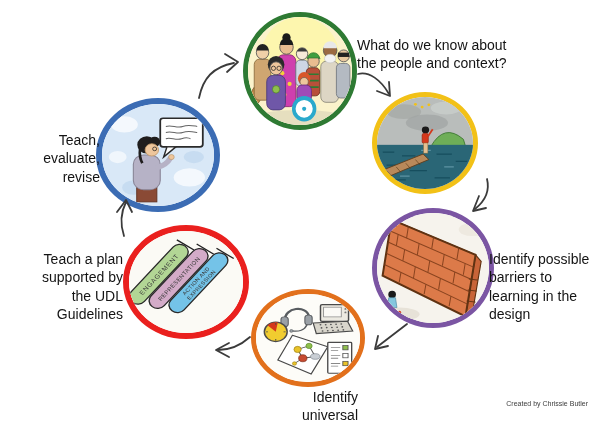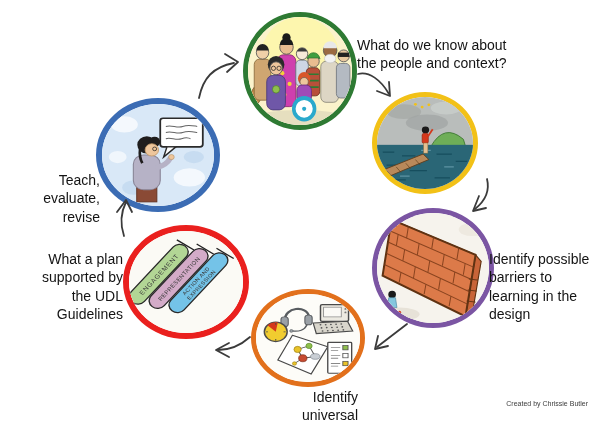--- a/index.html
+++ b/index.html
@@ -16,21 +16,21 @@
   .c-barriers{left:372px;top:208px;width:122px;height:120px;border:5px solid #7b55a3;}
   .c-supports{left:251px;top:289px;width:114px;height:98px; border:5px solid #e2701c;}
   .c-plan    {left:123px;top:225px;width:126px;height:114px;border:6px solid #ea201e;}
   .c-teach   {left:96px; top:98px; width:124px;height:114px;border:6px solid #3b6cb4;}
   .label{position:absolute;font-size:14px;line-height:1.32;color:#141414;}
   .l-people  {left:357px;top:36px; width:150px;text-align:left;}
   .l-goal    {left:481px;top:122px;width:110px;text-align:left;}
   .l-barriers{left:489px;top:250px;width:110px;text-align:left;}
   .l-supports{left:258px;top:388px;width:100px;text-align:right;}
   .l-plan    {left:33px; top:250px;width:90px; text-align:right;}
-  .l-teach   {left:14px; top:131px;width:86px; text-align:right;margin-top:40px;}
+  .l-teach   {left:14px; top:131px;width:86px; text-align:right;}
   .attribution{position:absolute;right:12px;top:400px;font-size:7px;color:#3c3c3c;}
   .arrows{position:absolute;inset:0;pointer-events:none;}
   .arrows path{fill:none;stroke:#3b3b3b;stroke-width:1.8;stroke-linecap:round;stroke-linejoin:round;}
 </style>
 </head>
 <body>
 
 <div class="canvas">
 
   <div class="circle c-people">
@@ -215,21 +215,21 @@
       <circle cx="47" cy="37" r="5" fill="#1f1d1d"></circle>
       <circle cx="44.5" cy="45" r="6" fill="#eec69c" stroke="#c49a6a" stroke-width="0.8"></circle>
       <circle cx="47" cy="44" r="1.8" fill="none" stroke="#222" stroke-width="0.7"></circle>
       <path d="M34,44 C33,52 35,56 36,58" fill="none" stroke="#1f1d1d" stroke-width="2.4"></path>
     </svg>
   </div>
 
   <div class="label l-people">What do we know about the people and context?</div>
   <div class="label l-barriers">Identify possible barriers to learning in the design</div>
   <div class="label l-supports">Identify universal supports</div>
-  <div class="label l-plan">What a plan supported by the UDL Guidelines</div>
+  <div class="label l-plan">Teach a plan supported by the UDL Guidelines</div>
   <div class="label l-teach">Teach, evaluate, revise</div>
 
   <svg class="arrows" viewBox="0 0 600 424">
     <g>
       <path d="M199,98 C203,78 213,67 234,63"></path>
       <path d="M225,54 L238,62 L227,72"></path>
     </g>
     <g>
       <path d="M358,74 C369,71 381,80 389,94"></path>
       <path d="M377,91 L390,96 L389,82"></path>

